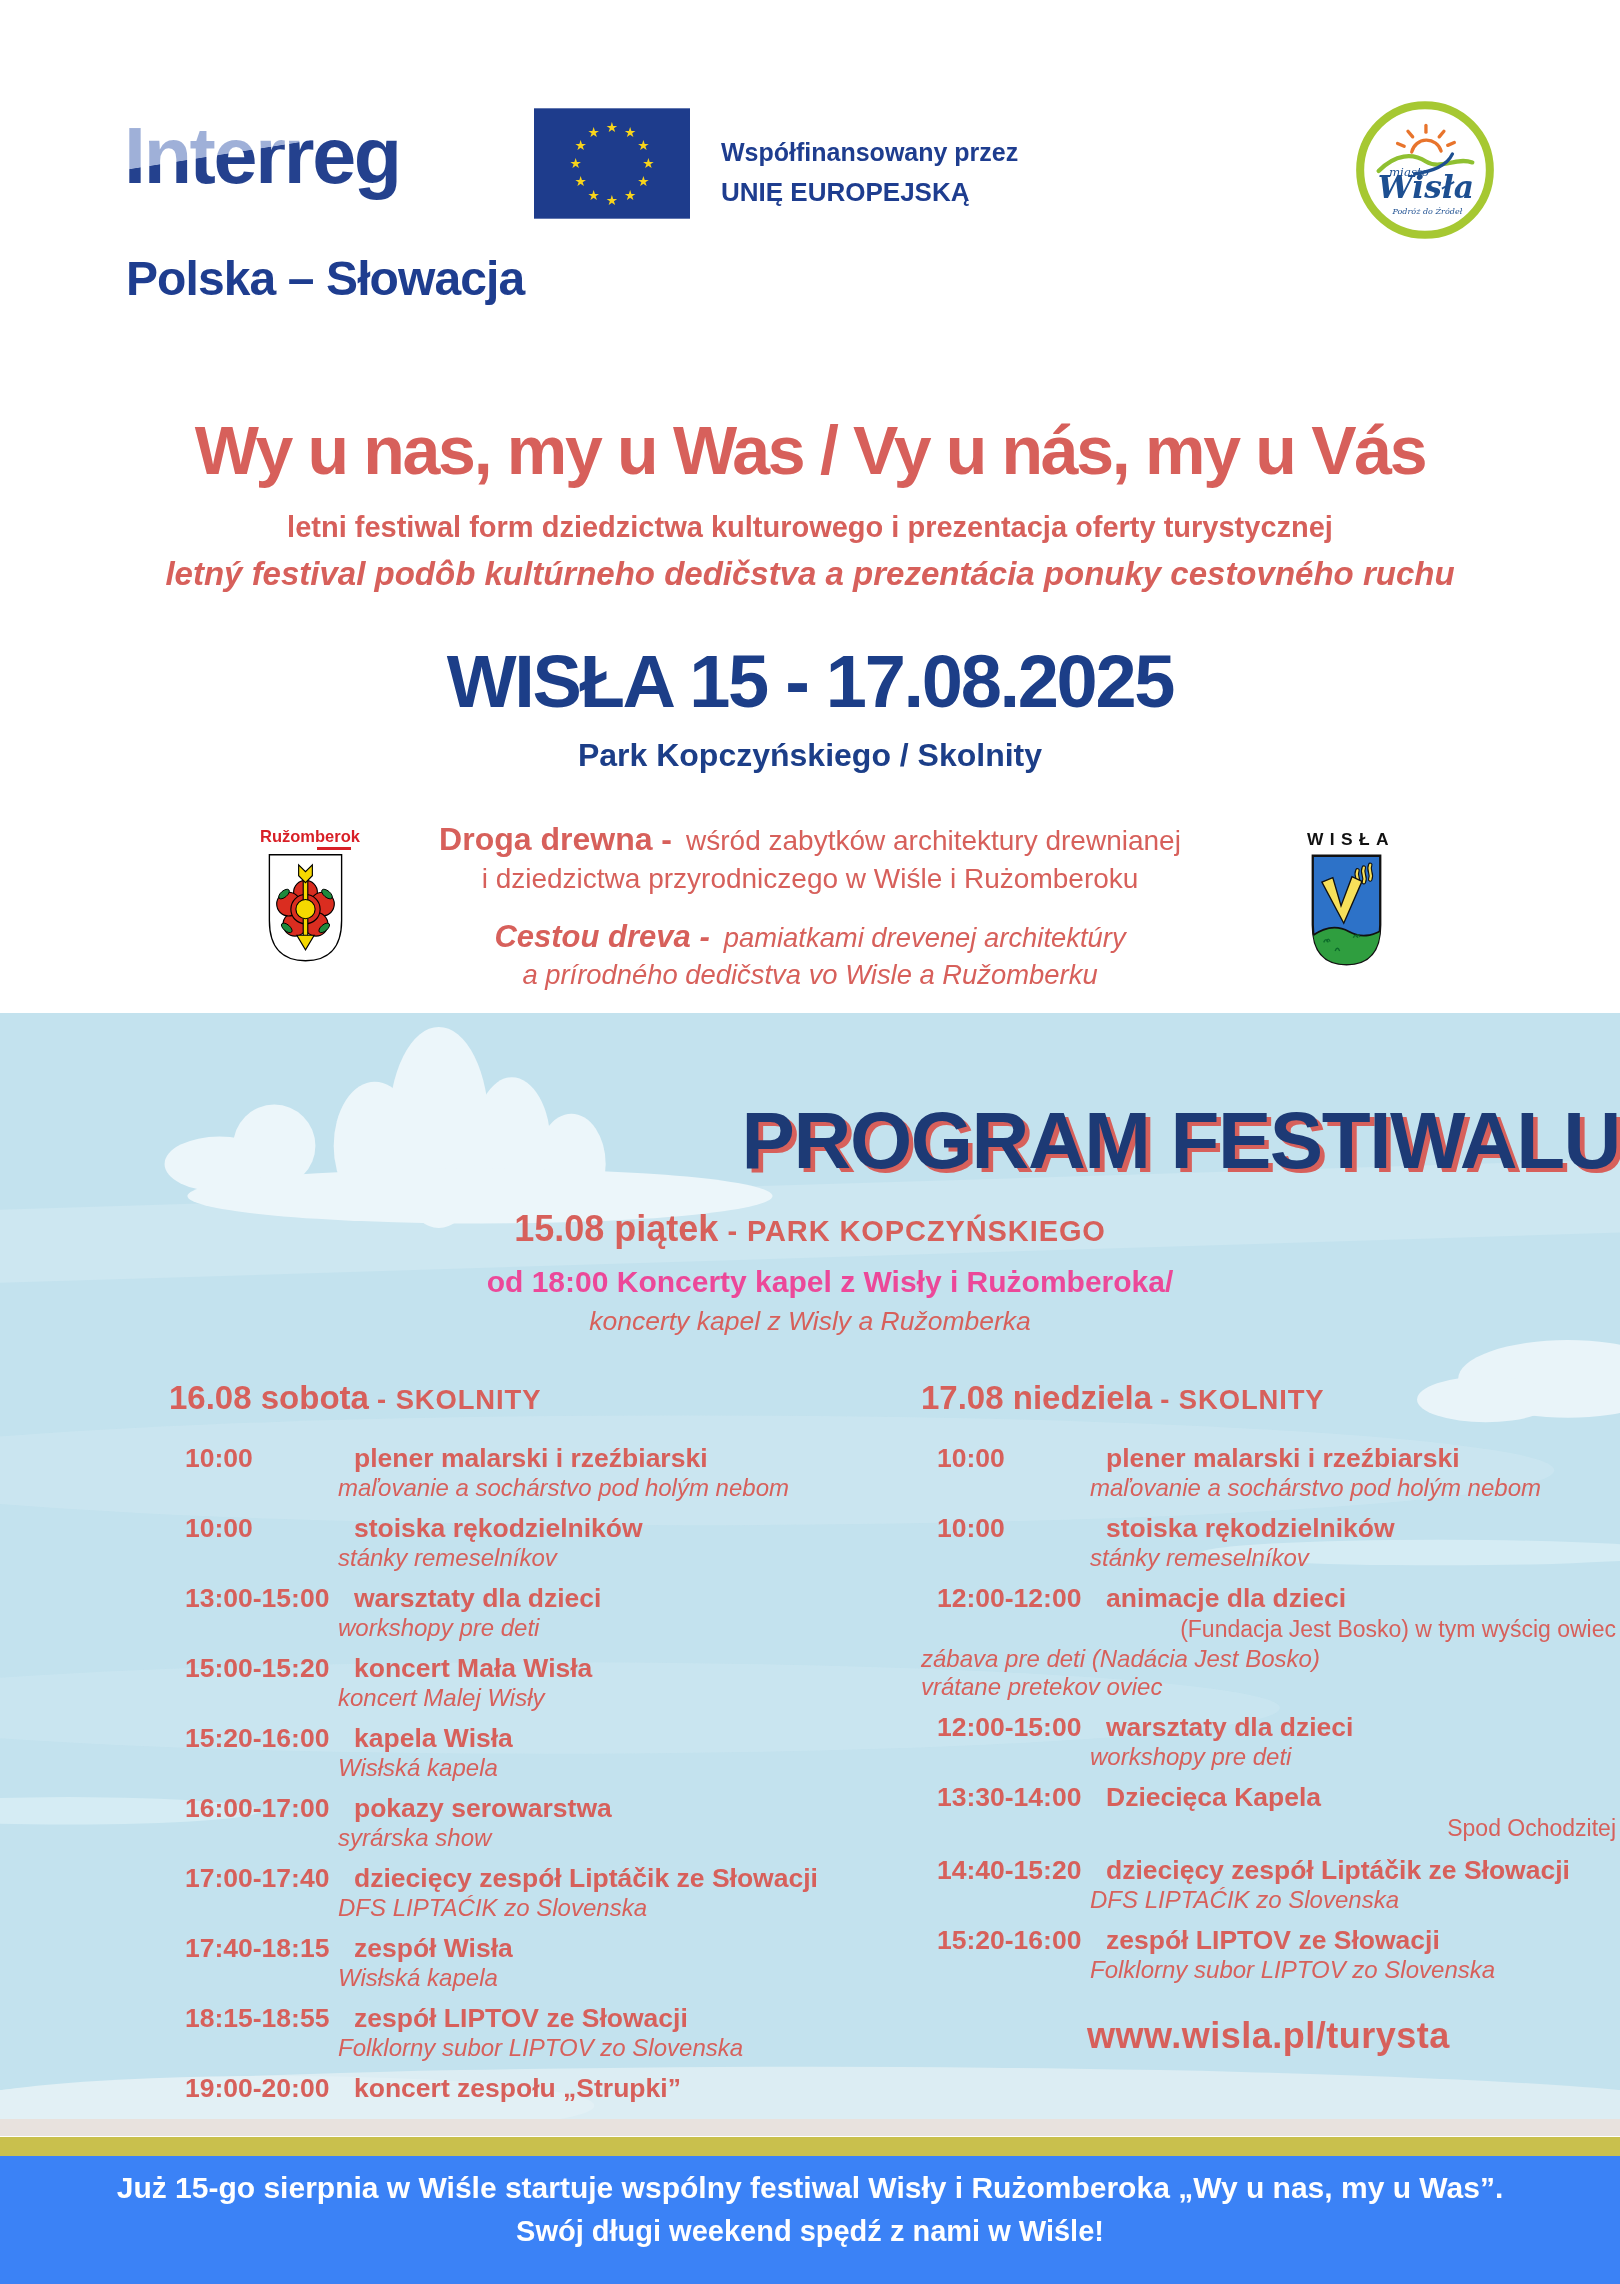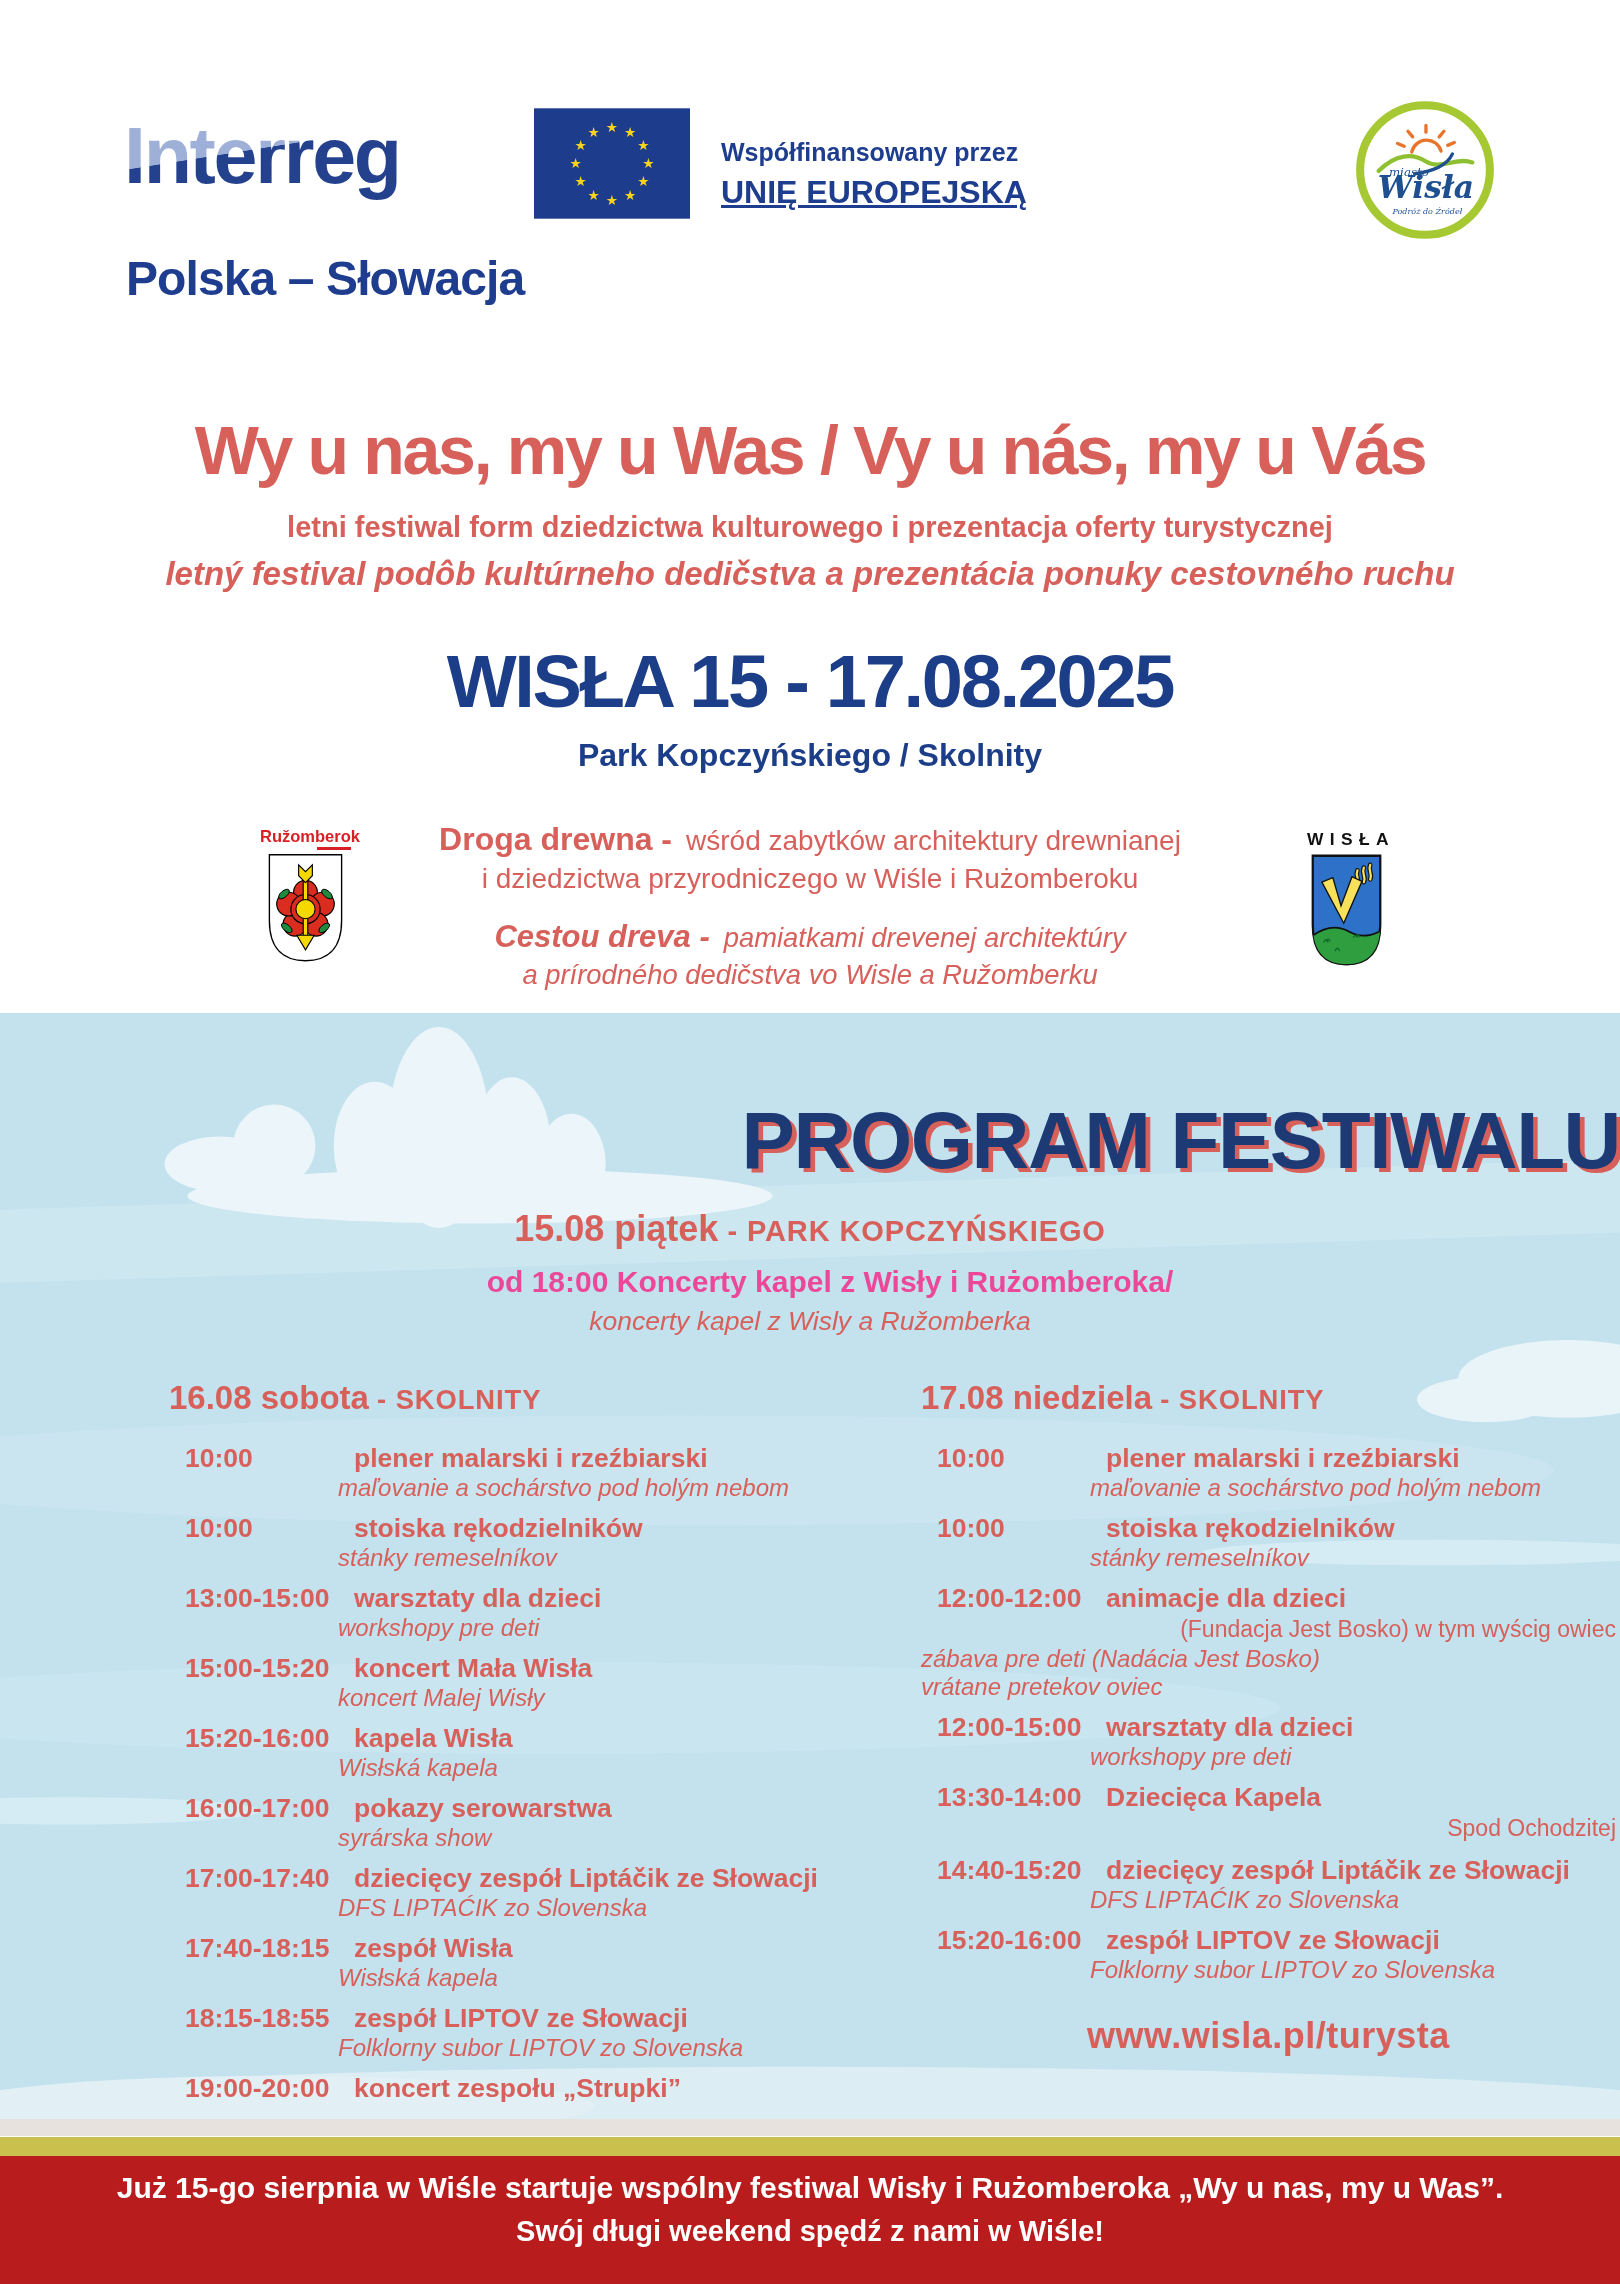--- a/index.html
+++ b/index.html
@@ -10,21 +10,21 @@
   .interreg{
     position:absolute;left:124px;top:110px;
     font-size:79px;font-weight:700;letter-spacing:-2.3px;
     background:linear-gradient(171deg,#9fb0d8 44%,#24418e 44.5%);
     -webkit-background-clip:text;background-clip:text;color:transparent;
   }
   .polska{position:absolute;left:126px;top:251px;font-size:48px;font-weight:700;color:#1e3d8f;letter-spacing:-0.9px;}
   .euflag{position:absolute;left:534px;top:108px;}
   .cofinance{position:absolute;left:721px;top:132px;color:#1e3d8f;font-weight:700;}
   .cofinance .l1{font-size:25px;line-height:40px;}
-  .cofinance .l2{font-size:32px;line-height:40px;text-decoration:underline;}
+  .cofinance .l2{font-size:26px;line-height:40px;}
   .wisla-logo{position:absolute;left:1354px;top:99px;}
 
   
   .main-title{position:absolute;left:0;top:411px;width:100%;text-align:center;
     font-size:68px;font-weight:700;color:#d7605b;letter-spacing:-2.3px;}
   .sub1{position:absolute;left:0;top:511px;width:100%;text-align:center;
     font-size:29px;font-weight:700;color:#d7605b;}
   .sub2{position:absolute;left:0;top:555px;width:100%;text-align:center;
     font-size:33px;font-weight:700;font-style:italic;color:#d7605b;}
   .date-title{position:absolute;left:0;top:639px;width:100%;text-align:center;
@@ -79,21 +79,21 @@
   .ev-sub{font-size:24px;font-style:italic;font-weight:500;line-height:28px;white-space:nowrap;}
   .ind-text{margin-left:169px;}
   .ind-left{margin-left:0;}
 
   .website{position:absolute;left:921px;top:2015px;width:695px;text-align:center;
     font-size:36px;font-weight:700;color:#d7605b;letter-spacing:0.5px;}
 
   
   .strip-beige{position:absolute;left:0;top:2119px;width:1620px;height:17.4px;background:#e8e2de;}
   .strip-olive{position:absolute;left:0;top:2137px;width:1620px;height:19px;background:#c9c04d;}
-  .banner{position:absolute;left:0;top:2156px;width:1620px;height:128px;background:#b91c1c;}
+  .banner{position:absolute;left:0;top:2156px;width:1620px;height:128px;background:#3b82f6;}
   .banner .f1{position:absolute;left:0;top:14.6px;width:100%;text-align:center;
     font-size:30px;font-weight:700;color:#ffffff;}
   .banner .f2{position:absolute;left:0;top:59px;width:100%;text-align:center;
     font-size:29px;font-weight:700;color:#ffffff;}
 </style>
 </head>
 <body>
 
 <div id="poster">
 

